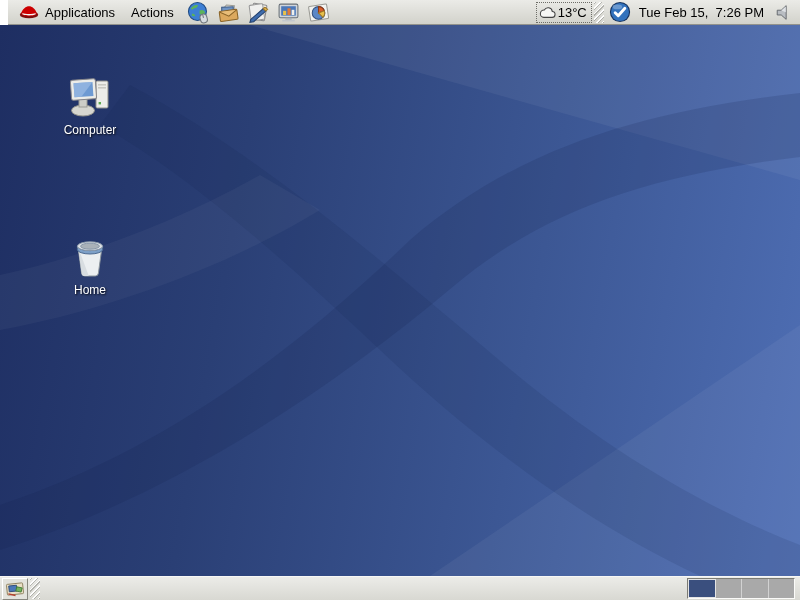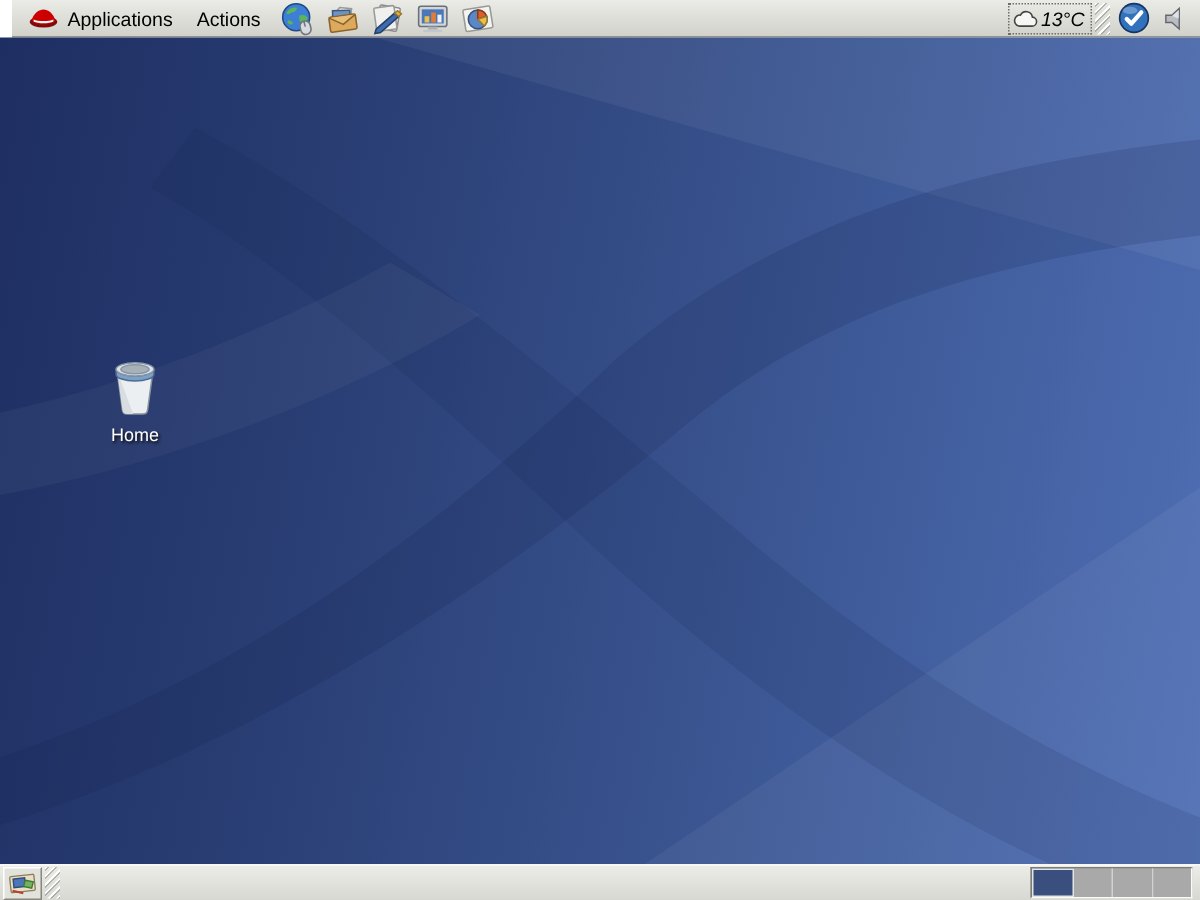--- a/index.html
+++ b/index.html
@@ -20,21 +20,21 @@
   .menu-item {
     display: flex; align-items: center; gap: 6px;
     height: 23px; padding: 0 8px; font-size: 13px; color: #000; cursor: default;
   }
 
   .launchers { display: flex; align-items: center; gap: 6px; margin-left: 5px; }
   .launcher { width: 24px; height: 24px; display: flex; align-items: center; justify-content: center; }
 
   .spacer { flex: 1 1 auto; }
 
-  .applet { display: flex; align-items: center; height: 23px; font-style: italic; }
+  .applet { display: flex; align-items: center; height: 23px; }
 
   .weather-box {
     display: flex; align-items: center; gap: 2px;
     border: 1px dotted #6e6e68; padding: 1px 4px 1px 2px;
     font-size: 13px; height: 21px;
   }
 
   .handle {
     width: 10px; height: 21px; margin: 0 2px;
     background-image: repeating-linear-gradient(135deg,
@@ -173,40 +173,61 @@
       <span style="display:flex">
         <svg width="22" height="22" viewBox="0 0 20 20">
           <circle cx="10" cy="10" r="9.2" fill="#17335e"></circle>
           <circle cx="10" cy="10" r="8.2" fill="#3272bd"></circle>
           <path d="M5.6 10.6 L8.4 13.4 L14.4 6.6" stroke="#ffffff" stroke-width="2.6" fill="none" stroke-linecap="round" stroke-linejoin="round"></path>
           <ellipse cx="7.6" cy="5.4" rx="4.4" ry="2.2" fill="#ffffff" opacity="0.28"></ellipse>
         </svg>
       </span>
     </div>
 
+    <div class="applet clock">
+      <span style="white-space:pre">Tue Feb 15,  7:26 PM</span>
+    </div>
 
     <div class="applet" style="padding:0 4px">
       <span style="display:flex">
         <svg width="19" height="19" viewBox="0 0 20 20">
           <path d="M3.4 7.6 v5 h4.2 l5.2 4.6 v-14.4 L7.6 7.6z" fill="#b9bdc2" stroke="#63676d"></path>
           <path d="M7.8 8 l4.6-4.2 v6z" fill="#dfe2e6"></path>
         </svg>
       </span>
     </div>
   </header>
 
   <main class="desktop">
     <svg class="wallpaper" width="800" height="551" viewBox="0 0 800 551" preserveAspectRatio="none">
       <polygon points="250,0 800,0 800,155" fill="#ffffff" opacity="0.055"></polygon>
       <polygon points="430,551 800,300 800,551" fill="#ffffff" opacity="0.05"></polygon>
       <path d="M0 480 C150 430 280 340 410 215 C520 120 650 85 800 68 L800 132 C650 150 545 185 455 260 C330 365 175 470 0 525 Z" fill="#101d4a" opacity="0.16"></path>
       <path d="M130 60 C260 130 380 235 505 340 C610 428 710 485 800 520 L800 551 L700 551 C590 500 480 420 380 325 C290 240 190 150 100 100 Z" fill="#101d4a" opacity="0.12"></path>
       <path d="M0 250 C90 230 180 195 260 150 L320 185 C230 240 110 285 0 305 Z" fill="#ffffff" opacity="0.04"></path>
     </svg>
 
+    <div class="desktop-icon" style="top:52px">
+      <span style="display:flex">
+        <svg width="48" height="42" viewBox="0 0 48 42">
+          <rect x="30" y="4" width="12" height="27" rx="1.2" fill="#ecece8" stroke="#8f8f89"></rect>
+          <rect x="32" y="7" width="8" height="1.6" fill="#c9c9c3"></rect>
+          <rect x="32" y="10" width="8" height="1.6" fill="#c9c9c3"></rect>
+          <rect x="32.6" y="25" width="2.4" height="2.4" fill="#5aa84f"></rect>
+          <ellipse cx="17" cy="33.5" rx="11.5" ry="5.5" fill="#d6d6d0" stroke="#8f8f89"></ellipse>
+          <rect x="13" y="22" width="8" height="8" fill="#cdcdc7" stroke="#9a9a94"></rect>
+          <g transform="rotate(-4 17 13)">
+            <rect x="5" y="2.6" width="25" height="20" rx="2" fill="#ecece8" stroke="#85858a"></rect>
+            <rect x="8" y="5.6" width="19" height="14" fill="#6e9ad2"></rect>
+            <path d="M8 5.6 h19 l-12 14 h-7z" fill="#9dbce4" opacity="0.7"></path>
+          </g>
+        </svg>
+      </span>
+      <span class="di-label">Computer</span>
+    </div>
 
 
     <div class="desktop-icon" style="top:212px">
       <span style="display:flex">
         <svg width="44" height="42" viewBox="0 0 40 42">
           <path d="M8 10 L11.6 36.2 a3.2 3.2 0 0 0 3.2 2.8 h10.4 a3.2 3.2 0 0 0 3.2 -2.8 L32 10z" fill="#eceff1" stroke="#8a949c"></path>
           <path d="M8 10 L11.6 36.2 a3.2 3.2 0 0 0 3.2 2.8 h4z" fill="#d8dde1"></path>
           <path d="M7.4 9.2 a12.6 4.4 0 0 0 25.2 0 l0 3.4 a12.6 4.4 0 0 1 -25.2 0z" fill="#7da0c8" stroke="#4e6b91"></path>
           <ellipse cx="20" cy="9.2" rx="12.6" ry="4.4" fill="#dfe3e6" stroke="#8897a8"></ellipse>
           <ellipse cx="20" cy="9.2" rx="9.4" ry="3" fill="#a9b1b8" stroke="#8897a8"></ellipse>

